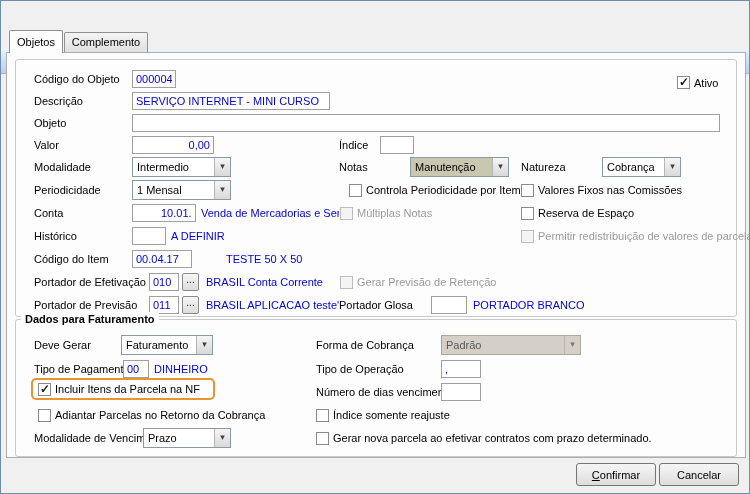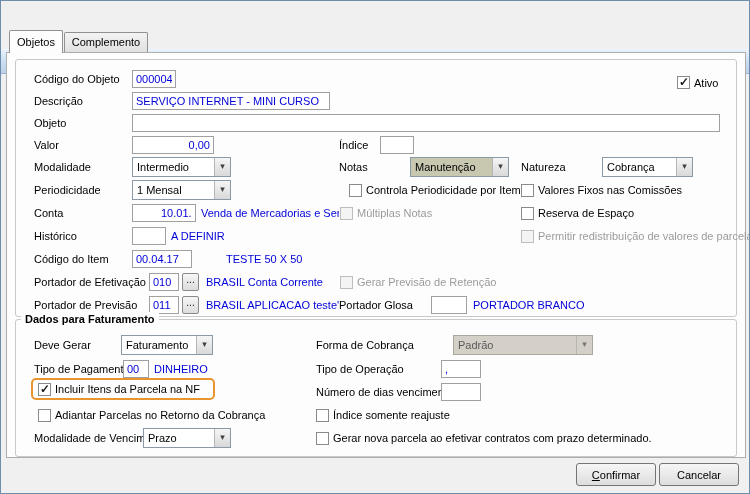--- a/index.html
+++ b/index.html
@@ -151,21 +151,21 @@
   <div class="combo" style="left:131px; top:156px; width:99px;">
     <span class="txt">Intermedio</span>
     <span class="arrow">▾</span>
   </div>
   <span class="lbl" style="left:338px; top:156px;">Notas</span>
   <div class="combo tinted" style="left:379px; top:156px; width:99px;">
     <span class="txt">Manutenção</span>
     <span class="arrow">▾</span>
   </div>
   <span class="lbl" style="left:520px; top:156px;">Natureza</span>
-  <div class="combo" style="left:601px; top:156px; width:91px;">
+  <div class="combo" style="left:601px; top:156px; width:79px;">
     <span class="txt">Cobrança</span>
     <span class="arrow">▾</span>
   </div>
 
   <span class="lbl" style="left:33px; top:179px;">Periodicidade</span>
   <div class="combo" style="left:131px; top:179px; width:99px;">
     <span class="txt">1 Mensal</span>
     <span class="arrow">▾</span>
   </div>
   <label class="chk" style="left:339px; top:179px;padding-left:9px;">
@@ -220,21 +220,21 @@
 
   <div class="groupbox" style="left:14px; top:318px; width:722px; height:138px;"></div>
   <span class="group-title" style="left:20px; top:311px;">Dados para Faturamento</span>
 
   <span class="lbl" style="left:33px; top:334px;">Deve Gerar</span>
   <div class="combo" style="left:120px; top:334px; width:92px;">
     <span class="txt">Faturamento</span>
     <span class="arrow">▾</span>
   </div>
   <span class="lbl" style="left:315px; top:334px;">Forma de Cobrança</span>
-  <div class="combo disabled" style="left:452px; top:334px; width:140px;">
+  <div class="combo disabled" style="left:440px; top:334px; width:140px;">
     <span class="txt">Padrão</span>
     <span class="arrow">▾</span>
   </div>
 
   <span class="lbl" style="left:33px; top:358px;">Tipo de Pagamento</span>
   <input class="inp" style="left: 122px; top: 359px; width: 26px;" value="00">
   <span class="desc" style="left:153px; top:358px;">DINHEIRO</span>
   <span class="lbl" style="left:315px; top:358px;">Tipo de Operação</span>
   <input class="inp" style="left: 440px; top: 359px; width: 40px;" value=",">
 

